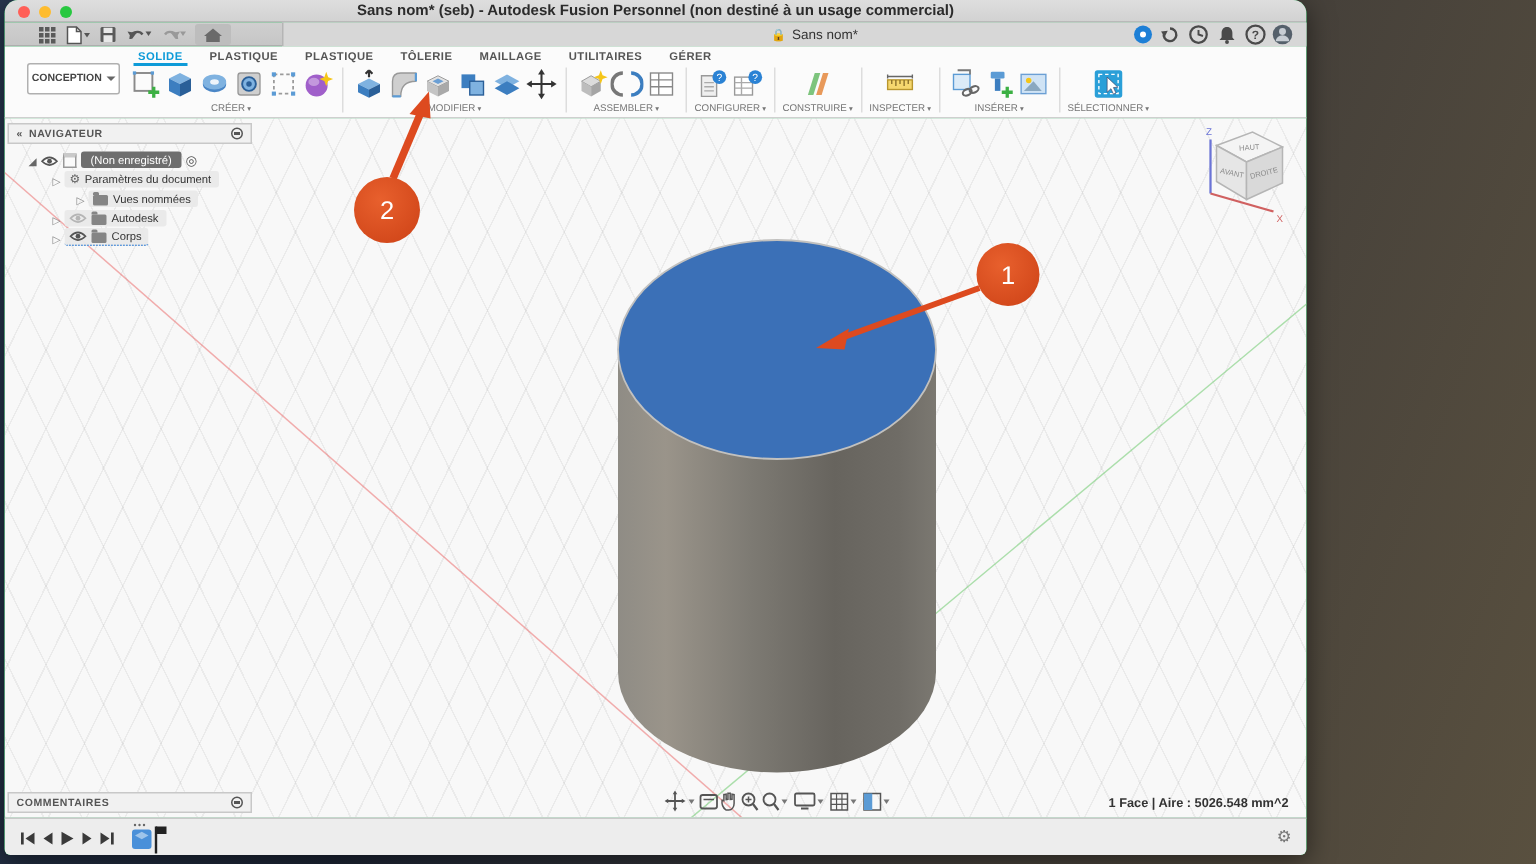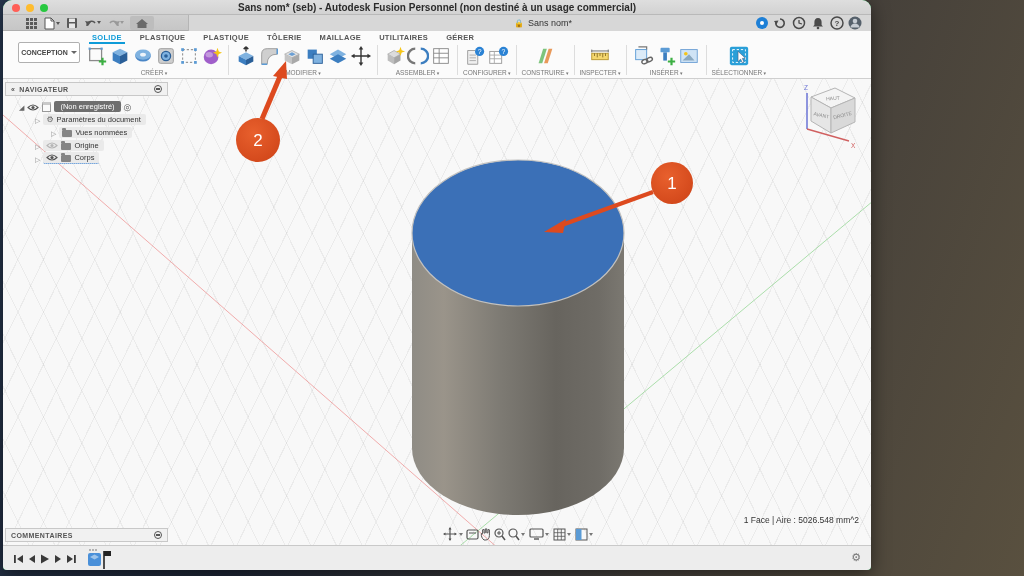--- a/index.html
+++ b/index.html
@@ -88,21 +88,21 @@
   .gear { font-size:8px; color:#666; }
   .target-ico { font-size:9px; color:#555; line-height:9px; }
   .u-sel { border-bottom:1px dotted #3e86d8; }
   .eye { display:block; }
   .eye.dim { opacity:.35; }
 
   
   .comments { position:absolute; left:2px; bottom:3px; width:163px; }
   .viewbar { position:absolute; left:440px; bottom:3px; height:16px; display:flex;
     align-items:center; }
-  .statusbar { position:absolute; right:12px; bottom:20px; font-size:8.5px; color:#333; }
+  .statusbar { position:absolute; right:12px; bottom:5px; font-size:8.5px; color:#333;font-weight:bold; }
 
   
   .timeline { position:absolute; left:0; top:545px; width:100%; height:25px;
     background:#ededed; border-top:1px solid #c9c9c9; }
   .tl-controls { position:absolute; left:10px; top:7px; }
   .tl-marker { position:absolute; left:84px; top:2px; }
   .tl-gear { position:absolute; right:10px; top:5px; font-size:11px; color:#777; }
 
   .overlay { position:absolute; left:0; top:0; pointer-events:none; z-index:50; }
   .co-num { font:500 17px "Liberation Sans", sans-serif; fill:#fff; }
@@ -493,21 +493,21 @@
             </span>
         </div>
         <div class="nrow" style="margin-left:30px">
           <span class="tri">▷</span>
           <span class="pill">
               <svg class="eye dim" width="12" height="9" viewBox="0 0 12 9">
                 <path d="M1,4.5 Q6,-0.5 11,4.5 Q6,9.5 1,4.5 Z" fill="none" stroke="#555" stroke-width="1.1"></path>
                 <circle cx="6" cy="4.5" r="1.6" fill="#555"></circle>
               </svg>
               <span class="folder"></span>
-              <span>Origine</span>
+              <span>Autodesk</span>
             </span>
         </div>
         <div class="nrow" style="margin-left:30px">
           <span class="tri">▷</span>
           <span class="pill u-sel">
               <svg class="eye" width="12" height="9" viewBox="0 0 12 9">
                 <path d="M1,4.5 Q6,-0.5 11,4.5 Q6,9.5 1,4.5 Z" fill="none" stroke="#555" stroke-width="1.1"></path>
                 <circle cx="6" cy="4.5" r="1.6" fill="#555"></circle>
               </svg>
               <span class="folder"></span>

